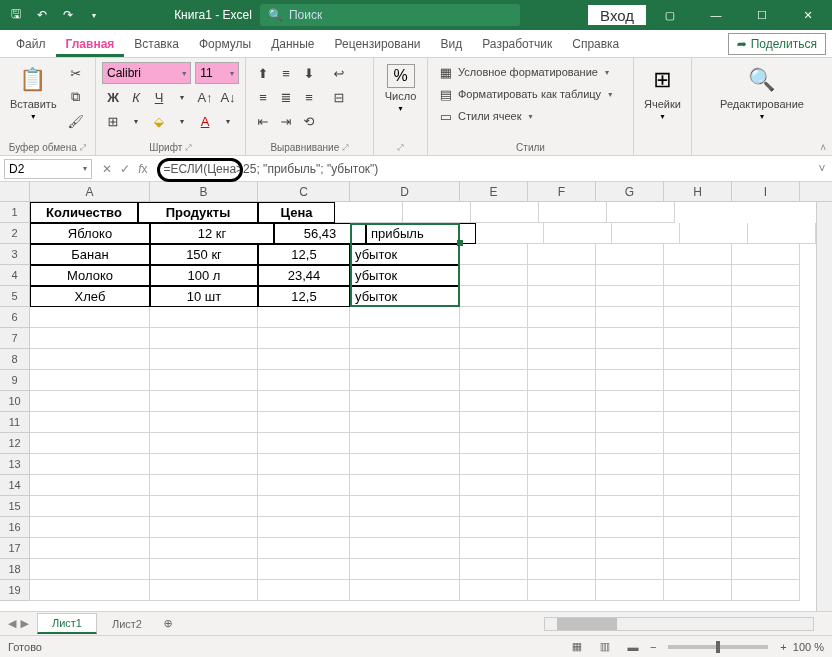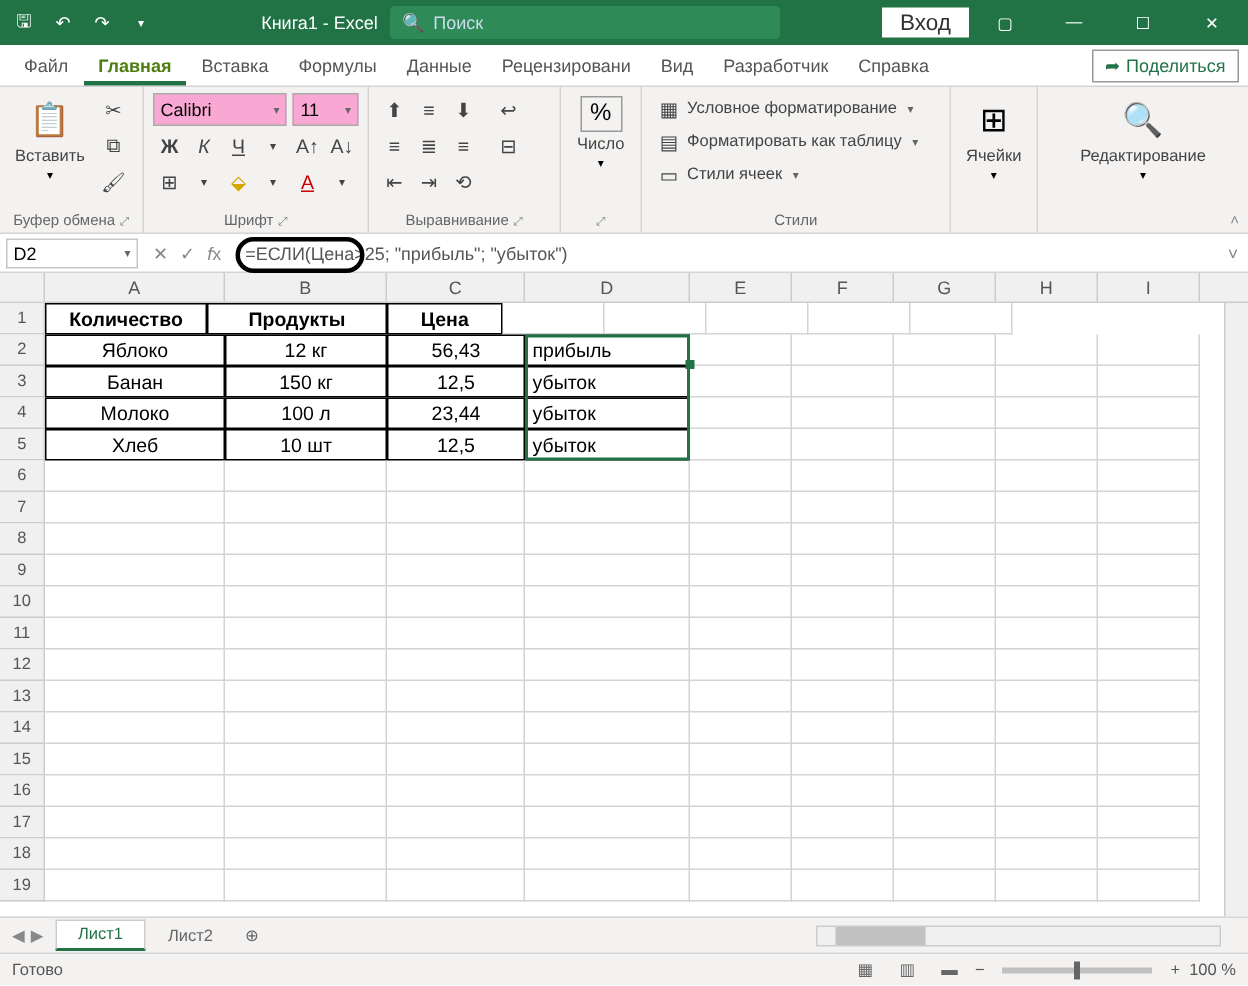--- a/index.html
+++ b/index.html
@@ -14,21 +14,21 @@
 .search-box { display: flex; align-items: center; background: #2e8b57; border-radius: 3px; padding: 2px 8px; width: 260px; height: 22px; gap: 6px; }
 .search-box input { background: transparent; border: none; outline: none; color: #cde; font-size: 12px; width: 100%; }
 .search-box input::placeholder { color: #cde; }
 .title-right { display: flex; align-items: center; gap: 2px; padding-right: 2px; }
 .login-btn { background: #fff; color: #333; padding: 2px 12px; font-size: 15px; border: none; height: 20px; }
 .win-btn { width: 44px; height: 30px; display: flex; align-items: center; justify-content: center; color: #fff; font-size: 11px; }
 
 
 .tabs-row { height: 28px; background: #fff; display: flex; align-items: center; border-bottom: 1px solid #d4d4d4; padding-left: 6px; gap: 0; }
 .tab { padding: 6px 10px; font-size: 12px; color: #555; cursor: pointer; white-space: nowrap; }
-.tab.active { color: #4d7c0f; border-bottom: 3px solid #217346; font-weight: 600; padding-bottom: 3px; }
+.tab.active { color: #ec4899; border-bottom: 3px solid #217346; font-weight: 600; padding-bottom: 3px; }
 .share-btn { margin-left: auto; margin-right: 6px; background: #fff; border: 1px solid #999; padding: 3px 8px; font-size: 12px; color: #217346; display: flex; align-items: center; gap: 4px; }
 
 
 .ribbon { height: 98px; background: #f3f2f1; border-bottom: 1px solid #d4d4d4; display: flex; }
 .ribbon-group { border-right: 1px solid #d4d4d4; padding: 4px 6px 2px 6px; display: flex; flex-direction: column; justify-content: space-between; }
 .ribbon-group-content { display: flex; align-items: flex-start; gap: 4px; flex: 1; }
 .ribbon-label { font-size: 10px; color: #666; text-align: center; padding-top: 2px; display: flex; justify-content: center; align-items: center; gap: 3px; }
 .corner { font-size: 8px; color: #888; }
 .rbtn-lg { display: flex; flex-direction: column; align-items: center; gap: 2px; padding: 2px 4px; }
 .rbtn-lg .ico { width: 32px; height: 32px; display: flex; align-items: center; justify-content: center; font-size: 22px; }
@@ -315,21 +315,21 @@
         <div class="cell col-C header-cell" style="width: 77px;">Цена</div>
         <div class="cell col-E" style="width: 68px;"></div>
         <div class="cell col-F" style="width: 68px;"></div>
         <div class="cell col-G" style="width: 68px;"></div>
         <div class="cell col-H" style="width: 68px;"></div>
         <div class="cell col-I" style="width: 68px;"></div>
       </div>
       <div class="grid-row">
         <div class="row-header">2</div>
         <div class="cell col-A data-border" style="width: 120px;">Яблоко</div>
-        <div class="cell col-B data-border" style="width: 108px;">12 кг</div>
+        <div class="cell col-B data-border" style="width: 124px;">12 кг</div>
         <div class="cell col-C data-border" style="width: 92px;">56,43</div>
         <div class="cell col-D realiz" style="width: 110px;">прибыль</div>
         <div class="cell col-E" style="width: 68px;"></div>
         <div class="cell col-F" style="width: 68px;"></div>
         <div class="cell col-G" style="width: 68px;"></div>
         <div class="cell col-H" style="width: 68px;"></div>
         <div class="cell col-I" style="width: 68px;"></div>
       </div>
       <div class="grid-row">
         <div class="row-header">3</div>

